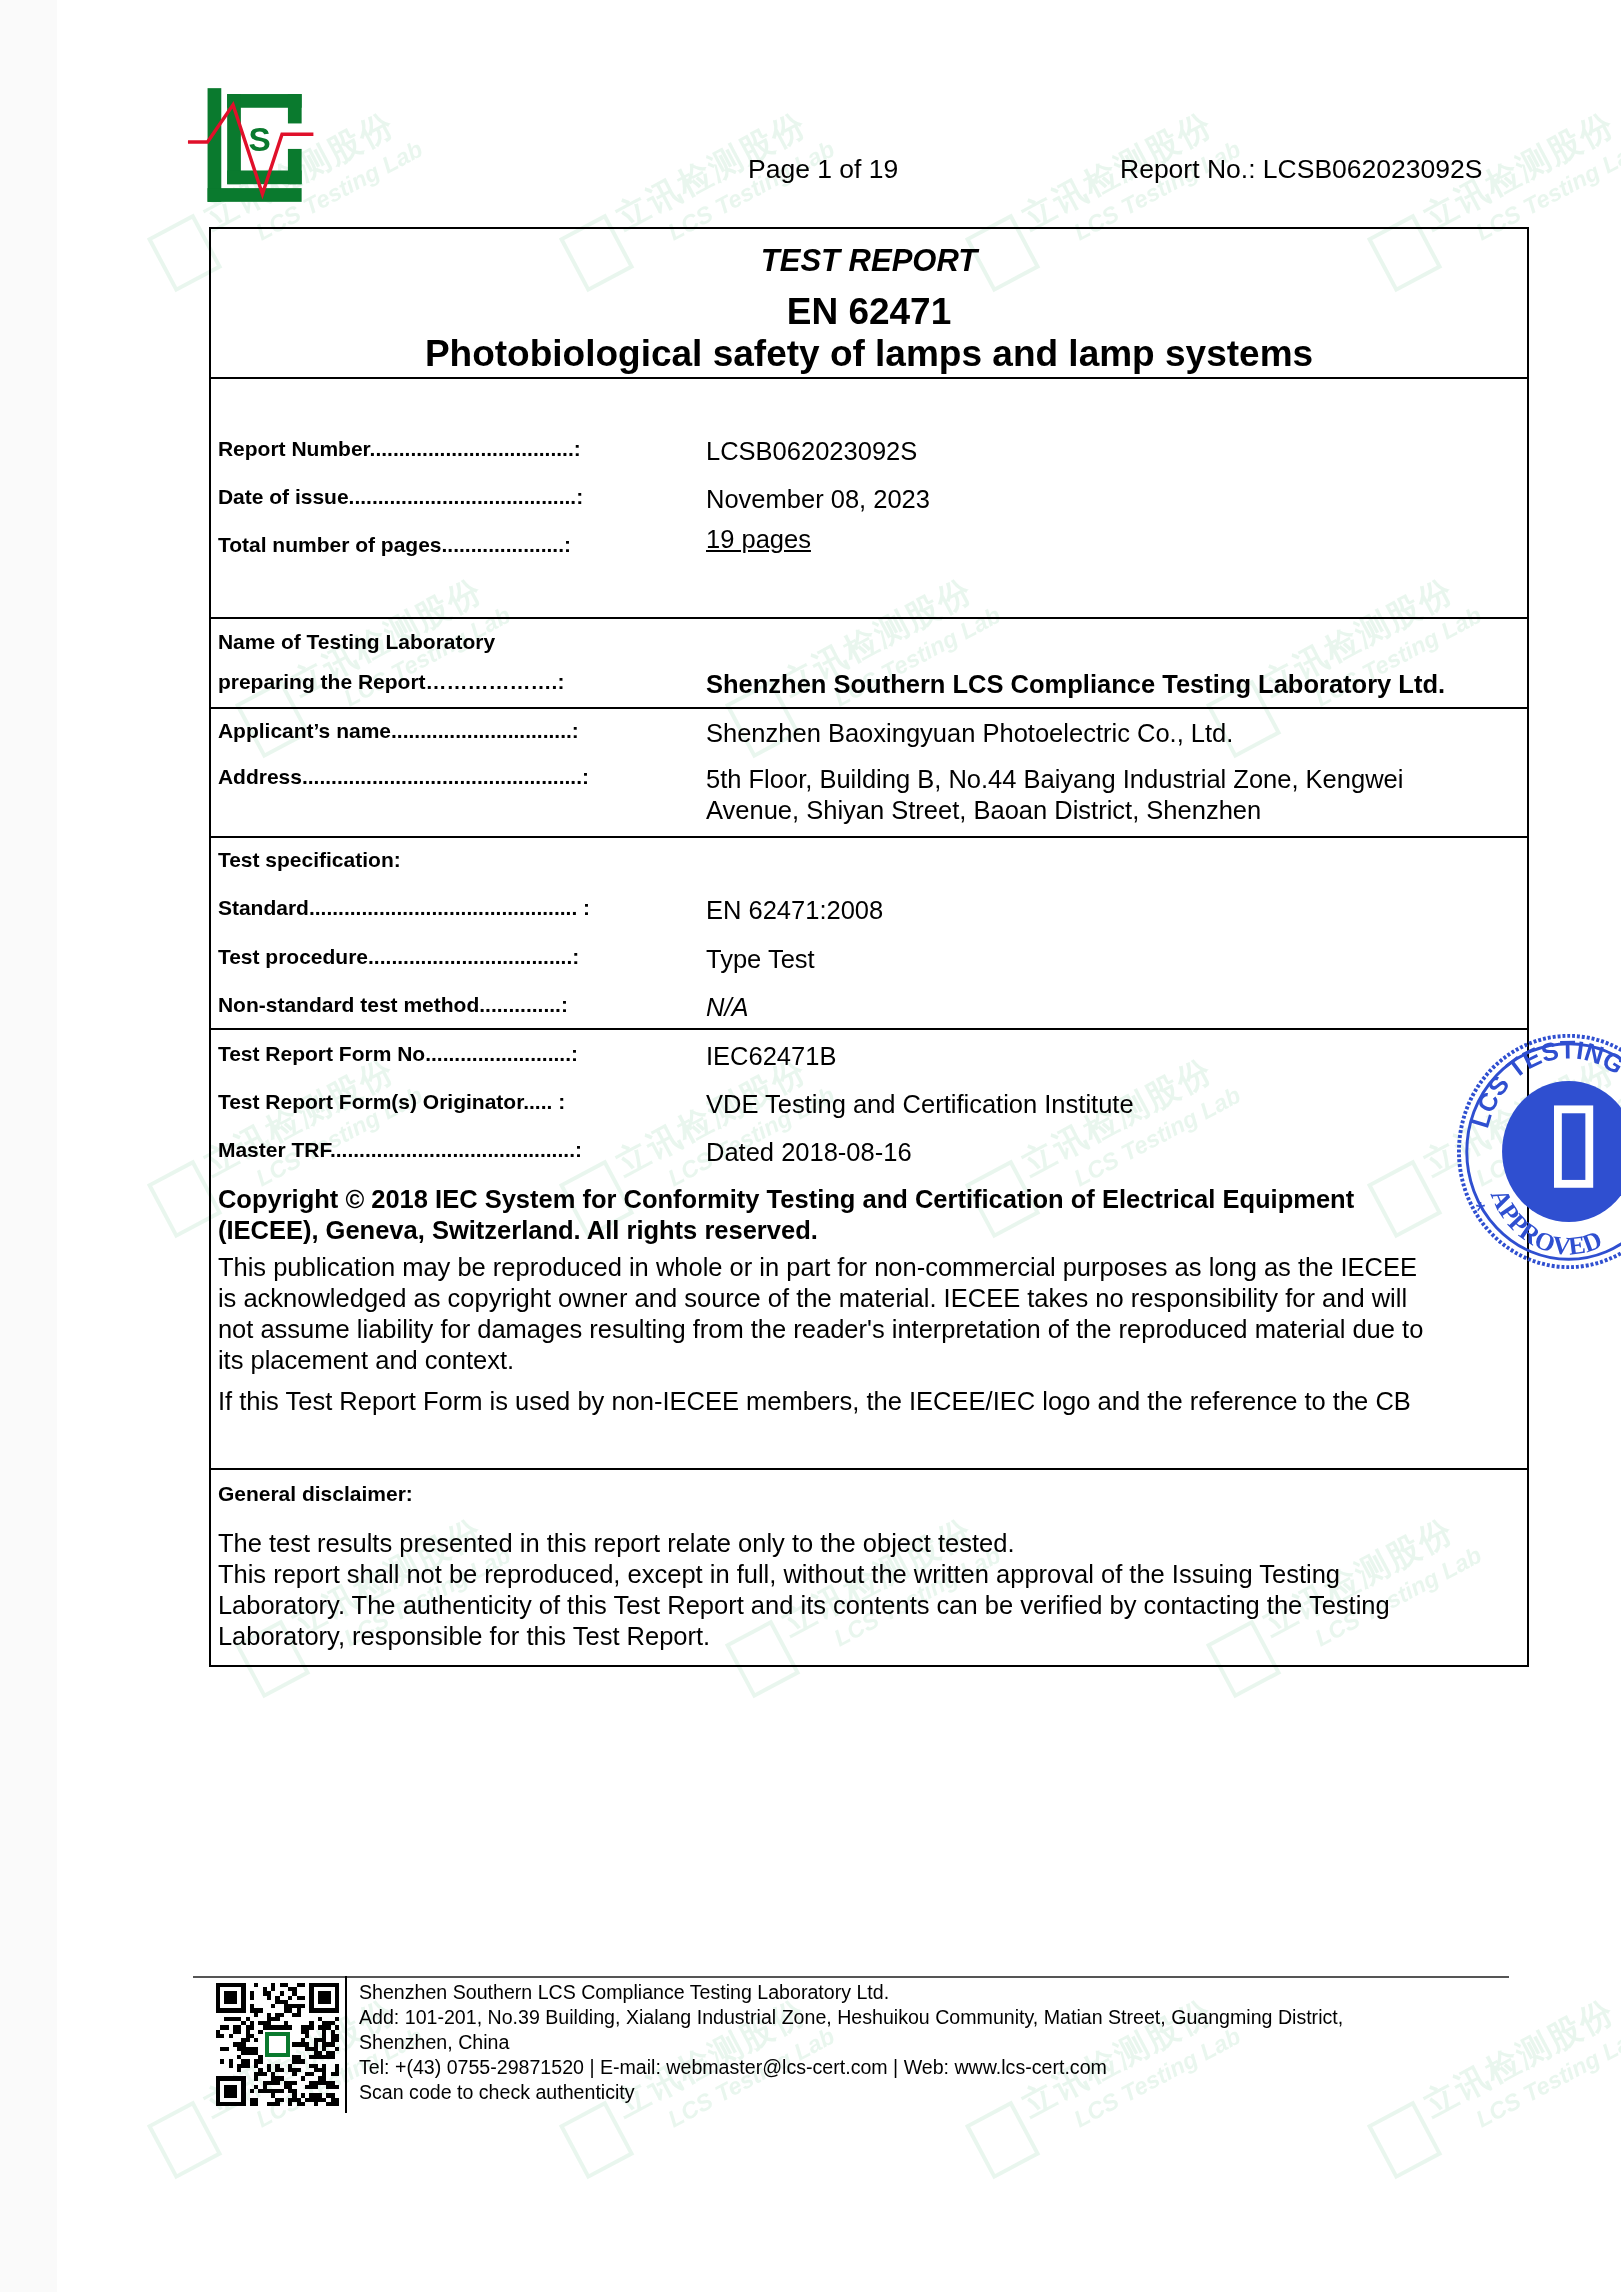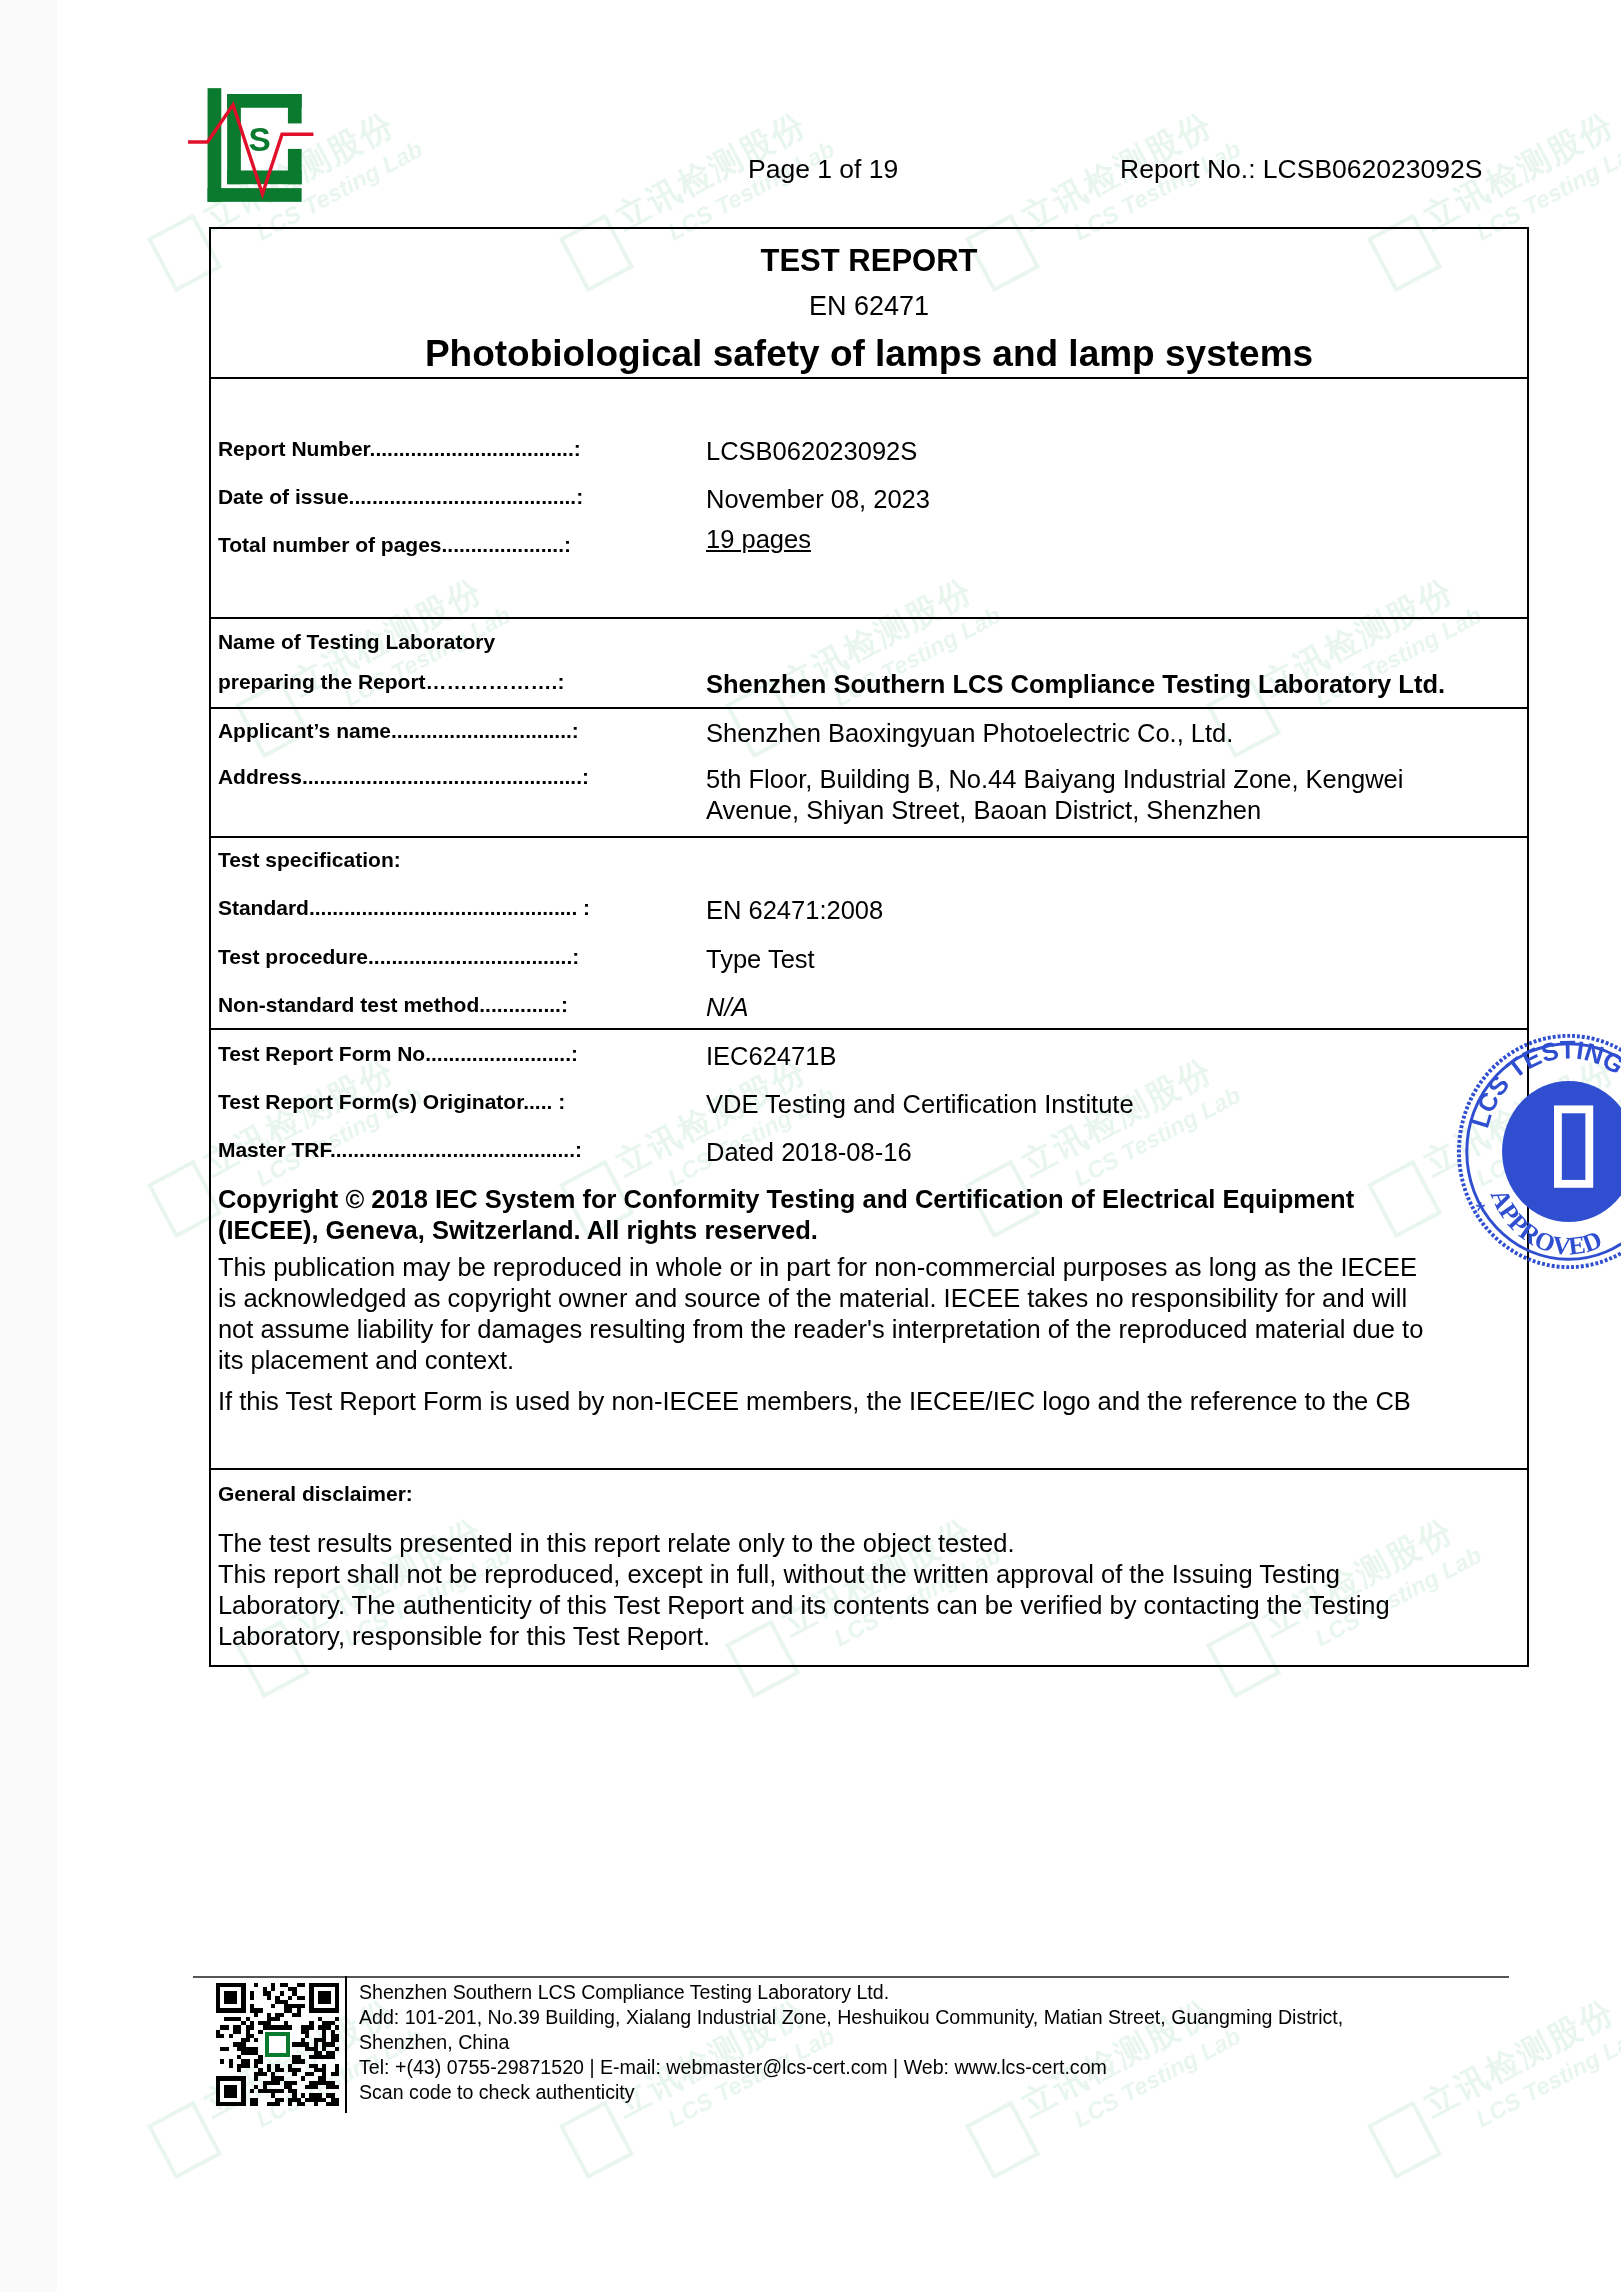--- a/index.html
+++ b/index.html
@@ -17,22 +17,22 @@
   
   .logo { position:absolute; left:186px; top:86px; width:147px; height:118px; }
   .page-num { position:absolute; left:748px; top:154px; font-size:26.5px; }
   .report-no { position:absolute; left:1120px; top:154px; font-size:26.5px; }
 
   
   .mainbox { position:absolute; left:209px; top:227px; width:1320px; height:1440px; border:2.9px solid #000; box-sizing:border-box; }
   .hline { position:absolute; left:0; right:0; height:0; border-top:2px solid #000; }
   .hline.thick { border-top:2.9px solid #000; }
 
-  .title1 { position:absolute; left:0; right:0; top:13.7px; text-align:center; font-weight:bold; font-size:31px; }
-  .title2 { position:absolute; left:0; right:0; top:62px; text-align:center; font-weight:normal; font-size:27px; }
+  .title1 { position:absolute; left:0; right:0; top:13.7px; text-align:center; font-weight:bold; font-size:31px;font-style:italic; }
+  .title2 { position:absolute; left:0; right:0; top:62px; text-align:center; font-weight:bold; font-size:37px; }
   .title3 { position:absolute; left:0; right:0; top:104px; text-align:center; font-weight:bold; font-size:37px; }
   .lbl { position:absolute; left:6.9px; font-weight:bold; font-size:21px; white-space:nowrap; }
   .val { position:absolute; left:495px; font-size:25.5px; white-space:nowrap; }
   .val.bold { font-weight:bold; }
   .para { position:absolute; left:6.9px; width:1304px; font-size:25.5px; line-height:31px; }
   .para.bold { font-weight:bold; }
 
   
   .stamp { position:absolute; left:1446px; top:1029px; width:216px; height:245px; }
 

